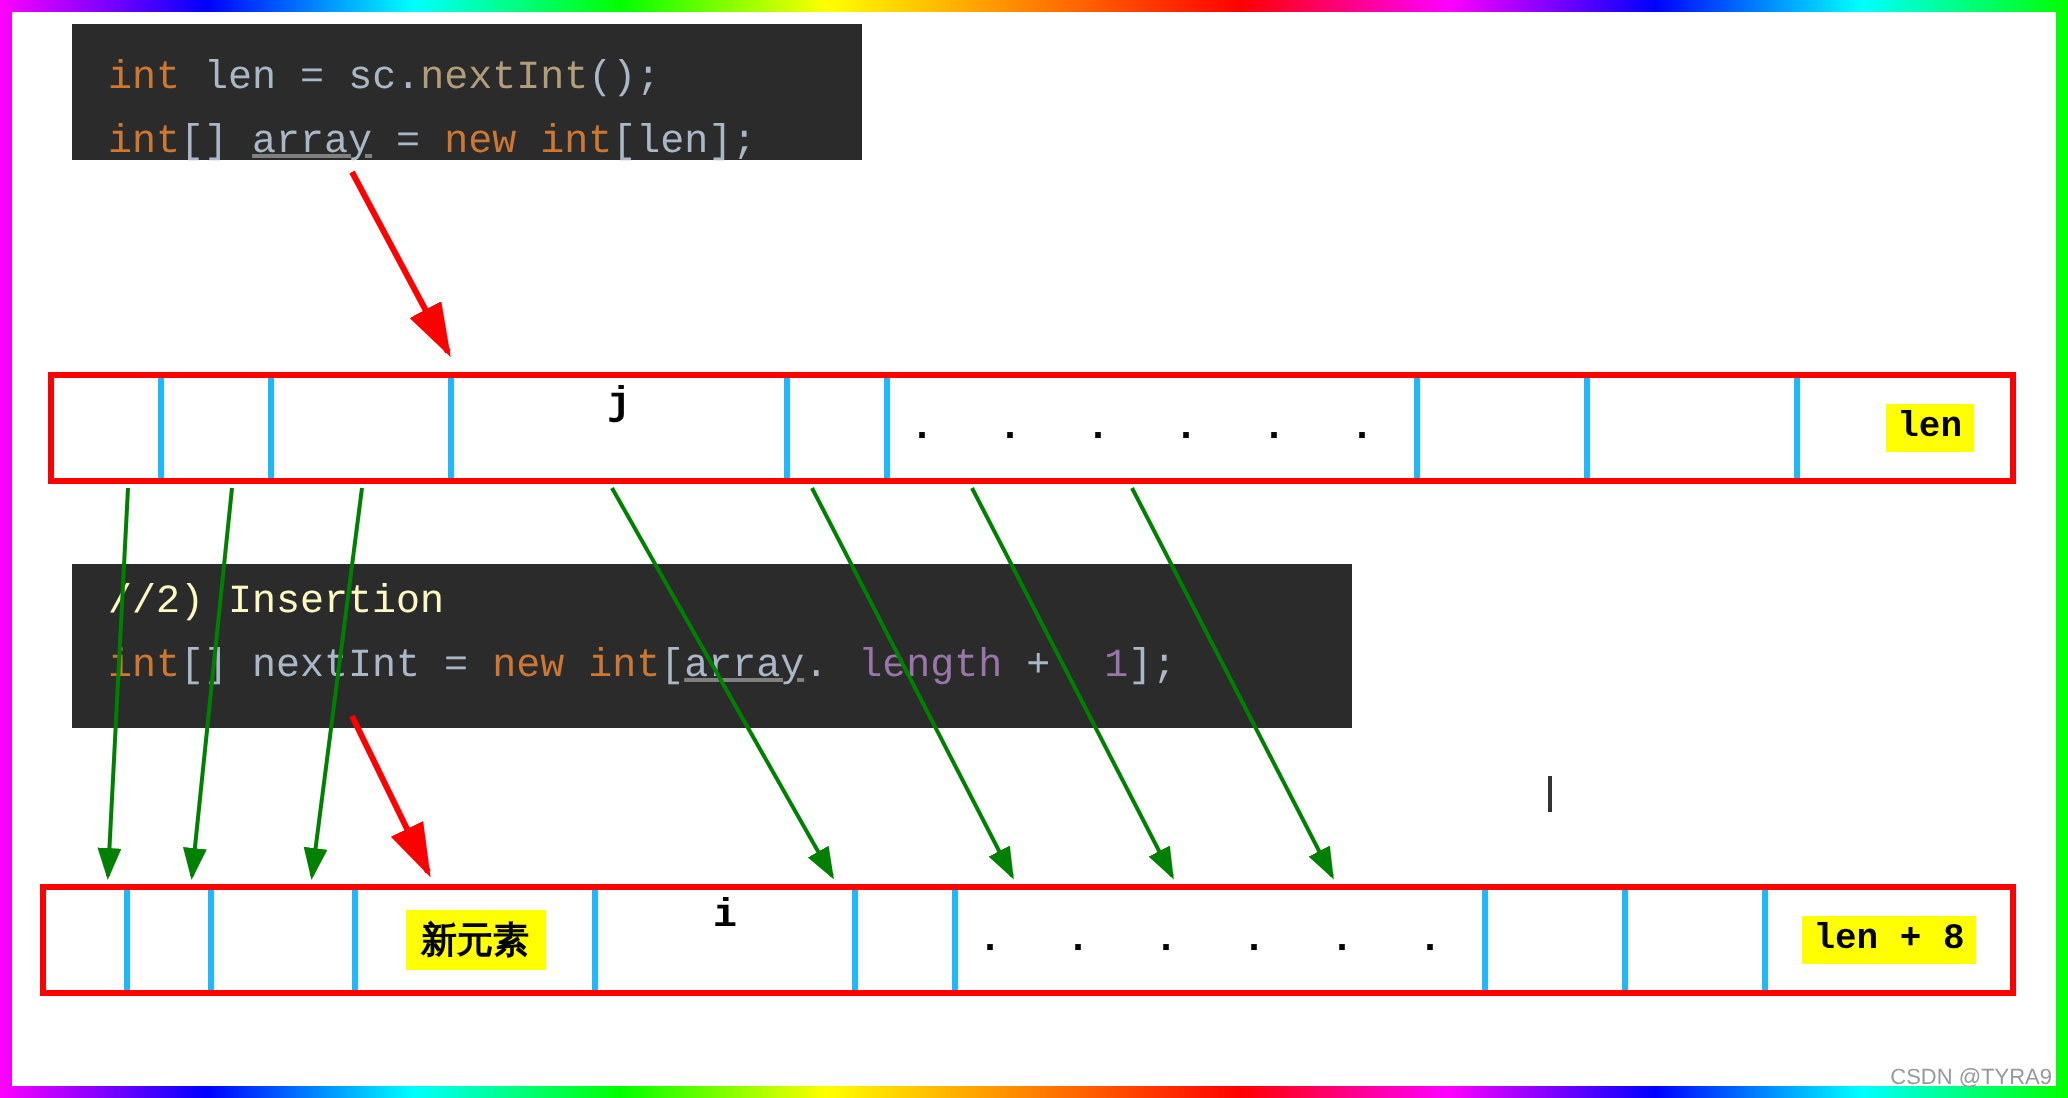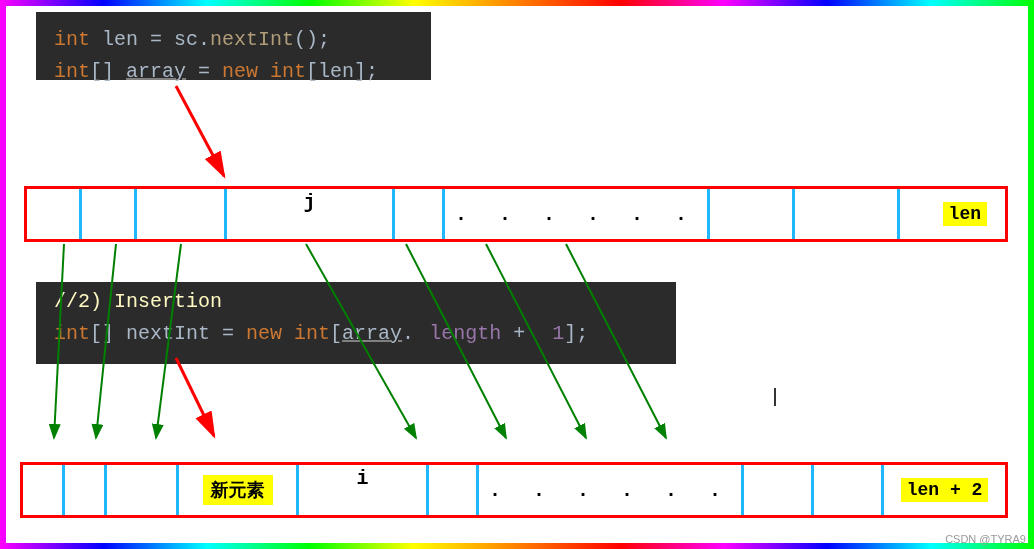--- a/index.html
+++ b/index.html
@@ -104,38 +104,38 @@
       <div class="cell" style="width:85px;"></div>
       <div class="cell" style="width:105px;"></div>
       <div class="cell" style="flex:1; justify-content:flex-end; padding-right:18px;">
         <span class="yellow-label">len</span>
       </div>
     </div>
 
     <div class="code-block" style="left:30px; top:276px; width:640px; height:82px; padding-top:4px;"><span class="faded">//2) Insertion</span>
 <span class="kw">int</span><span>[] </span><span>nextInt</span><span> = </span><span class="kw">new int</span><span>[</span><span class="var-u">array</span><span>.</span><span class="prop">length</span><span> + </span><span class="num">1</span><span>];</span></div>
 
-    <div class="array-container" style="left:14px; top:456px; width:988px;justify-content:flex-end;">
+    <div class="array-container" style="left:14px; top:436px; width:988px;justify-content:flex-end;">
       <div class="cell" style="width:42px;"></div>
       <div class="cell" style="width:42px;"></div>
       <div class="cell" style="width:72px;"></div>
       <div class="cell" style="width:120px;">
         <span class="yellow-bg" style="padding:3px 8px; font-family:'Microsoft YaHei',sans-serif; font-size:18px;">新元素</span>
       </div>
       <div class="cell" style="width:130px; align-items:flex-start; padding-top:2px;">
         <span>i</span>
       </div>
       <div class="cell" style="width:50px;"></div>
       <div class="cell" style="width:265px;">
         <span style="letter-spacing:10px; font-weight:bold;">. . . . . .</span>
       </div>
       <div class="cell" style="width:70px;"></div>
       <div class="cell" style="width:70px;"></div>
       <div class="cell" style="flex:1; justify-content:center;">
-        <span class="yellow-label">len + 2</span>
+        <span class="yellow-label">len + 8</span>
       </div>
     </div>
 
     <svg class="overlay">
       <defs>
         <marker id="red-arrow" markerWidth="10" markerHeight="10" refX="8" refY="3" orient="auto" markerUnits="strokeWidth">
           <path d="M0,0 L0,6 L9,3 z" fill="#ff0000"></path>
         </marker>
         <marker id="green-arrow" markerWidth="8" markerHeight="8" refX="7" refY="3" orient="auto" markerUnits="strokeWidth">
           <path d="M0,0 L0,6 L8,3 z" fill="#008000"></path>

